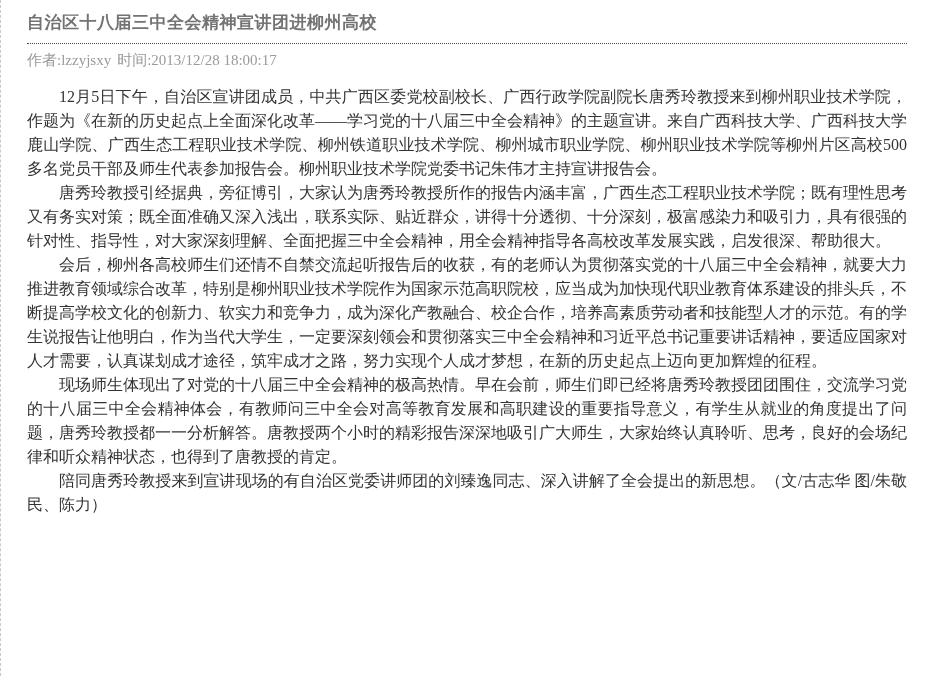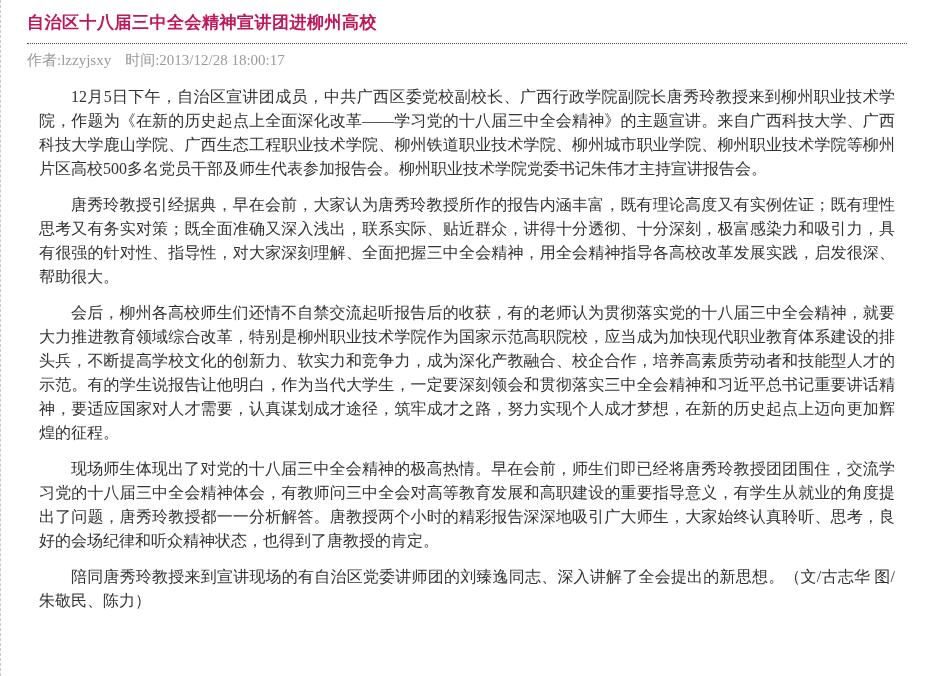--- a/index.html
+++ b/index.html
@@ -20,66 +20,66 @@
     height: 676px;
     border-left: 1px dashed #c9c9c9;
     padding: 8px 18px 10px 26px;
   }
   .article-title {
     margin: 0;
     padding: 3px 0 9px 0;
     font-family: "Liberation Sans", "DejaVu Sans", sans-serif;
     font-size: 17px;
     font-weight: bold;
-    color: #be185d;
+    color: #737373;
     letter-spacing: 0.5px;
   }
   .title-separator {
     border: 0;
     border-top: 1px dotted #4a4a4a;
     height: 0;
     margin: 0;
   }
   .article-meta {
     margin-top: 7px;
     font-size: 15px;
     color: #9a9a9a;
     line-height: 19px;
   }
   .article-meta .meta-part {
-    margin-right: 14px;
+    margin-right: 6px;
     font-family: Liberation Serif, serif;
   }
   .article-body {
     margin-top: 15px;
     font-size: 16px;
     line-height: 24px;
     color: #333333;
     text-align: justify;
   }
   .article-body p {
-    margin: 12px;
+    margin: 0;
     padding: 0;
     text-indent: 2em;
   }
 </style>
 </head>
 <body>
 
 <div class="page">
 
   <h1 class="article-title">自治区十八届三中全会精神宣讲团进柳州高校</h1>
 
   <hr class="title-separator">
 
   <div class="article-meta">
     <span class="meta-part">作者:lzzyjsxy</span><span>时间:2013/12/28 18:00:17</span>
   </div>
 
   <div class="article-body">
     <p>12月5日下午，自治区宣讲团成员，中共广西区委党校副校长、广西行政学院副院长唐秀玲教授来到柳州职业技术学院，作题为《在新的历史起点上全面深化改革——学习党的十八届三中全会精神》的主题宣讲。来自广西科技大学、广西科技大学鹿山学院、广西生态工程职业技术学院、柳州铁道职业技术学院、柳州城市职业学院、柳州职业技术学院等柳州片区高校500多名党员干部及师生代表参加报告会。柳州职业技术学院党委书记朱伟才主持宣讲报告会。</p>
-    <p>唐秀玲教授引经据典，早在会前，大家认为唐秀玲教授所作的报告内涵丰富，既有理论高度又有实例佐证；既有理性思考又有务实对策；既全面准确又深入浅出，联系实际、贴近群众，讲得十分透彻、十分深刻，极富感染力和吸引力，具有很强的针对性、指导性，对大家深刻理解、全面把握三中全会精神，用全会精神指导各高校改革发展实践，启发很深、帮助很大。</p>
+    <p>唐秀玲教授引经据典，旁征博引，大家认为唐秀玲教授所作的报告内涵丰富，广西生态工程职业技术学院；既有理性思考又有务实对策；既全面准确又深入浅出，联系实际、贴近群众，讲得十分透彻、十分深刻，极富感染力和吸引力，具有很强的针对性、指导性，对大家深刻理解、全面把握三中全会精神，用全会精神指导各高校改革发展实践，启发很深、帮助很大。</p>
     <p>会后，柳州各高校师生们还情不自禁交流起听报告后的收获，有的老师认为贯彻落实党的十八届三中全会精神，就要大力推进教育领域综合改革，特别是柳州职业技术学院作为国家示范高职院校，应当成为加快现代职业教育体系建设的排头兵，不断提高学校文化的创新力、软实力和竞争力，成为深化产教融合、校企合作，培养高素质劳动者和技能型人才的示范。有的学生说报告让他明白，作为当代大学生，一定要深刻领会和贯彻落实三中全会精神和习近平总书记重要讲话精神，要适应国家对人才需要，认真谋划成才途径，筑牢成才之路，努力实现个人成才梦想，在新的历史起点上迈向更加辉煌的征程。</p>
     <p>现场师生体现出了对党的十八届三中全会精神的极高热情。早在会前，师生们即已经将唐秀玲教授团团围住，交流学习党的十八届三中全会精神体会，有教师问三中全会对高等教育发展和高职建设的重要指导意义，有学生从就业的角度提出了问题，唐秀玲教授都一一分析解答。唐教授两个小时的精彩报告深深地吸引广大师生，大家始终认真聆听、思考，良好的会场纪律和听众精神状态，也得到了唐教授的肯定。</p>
     <p>陪同唐秀玲教授来到宣讲现场的有自治区党委讲师团的刘臻逸同志、深入讲解了全会提出的新思想。（文/古志华 图/朱敬民、陈力）</p>
   </div>
 
 </div>
 
 </body></html>

